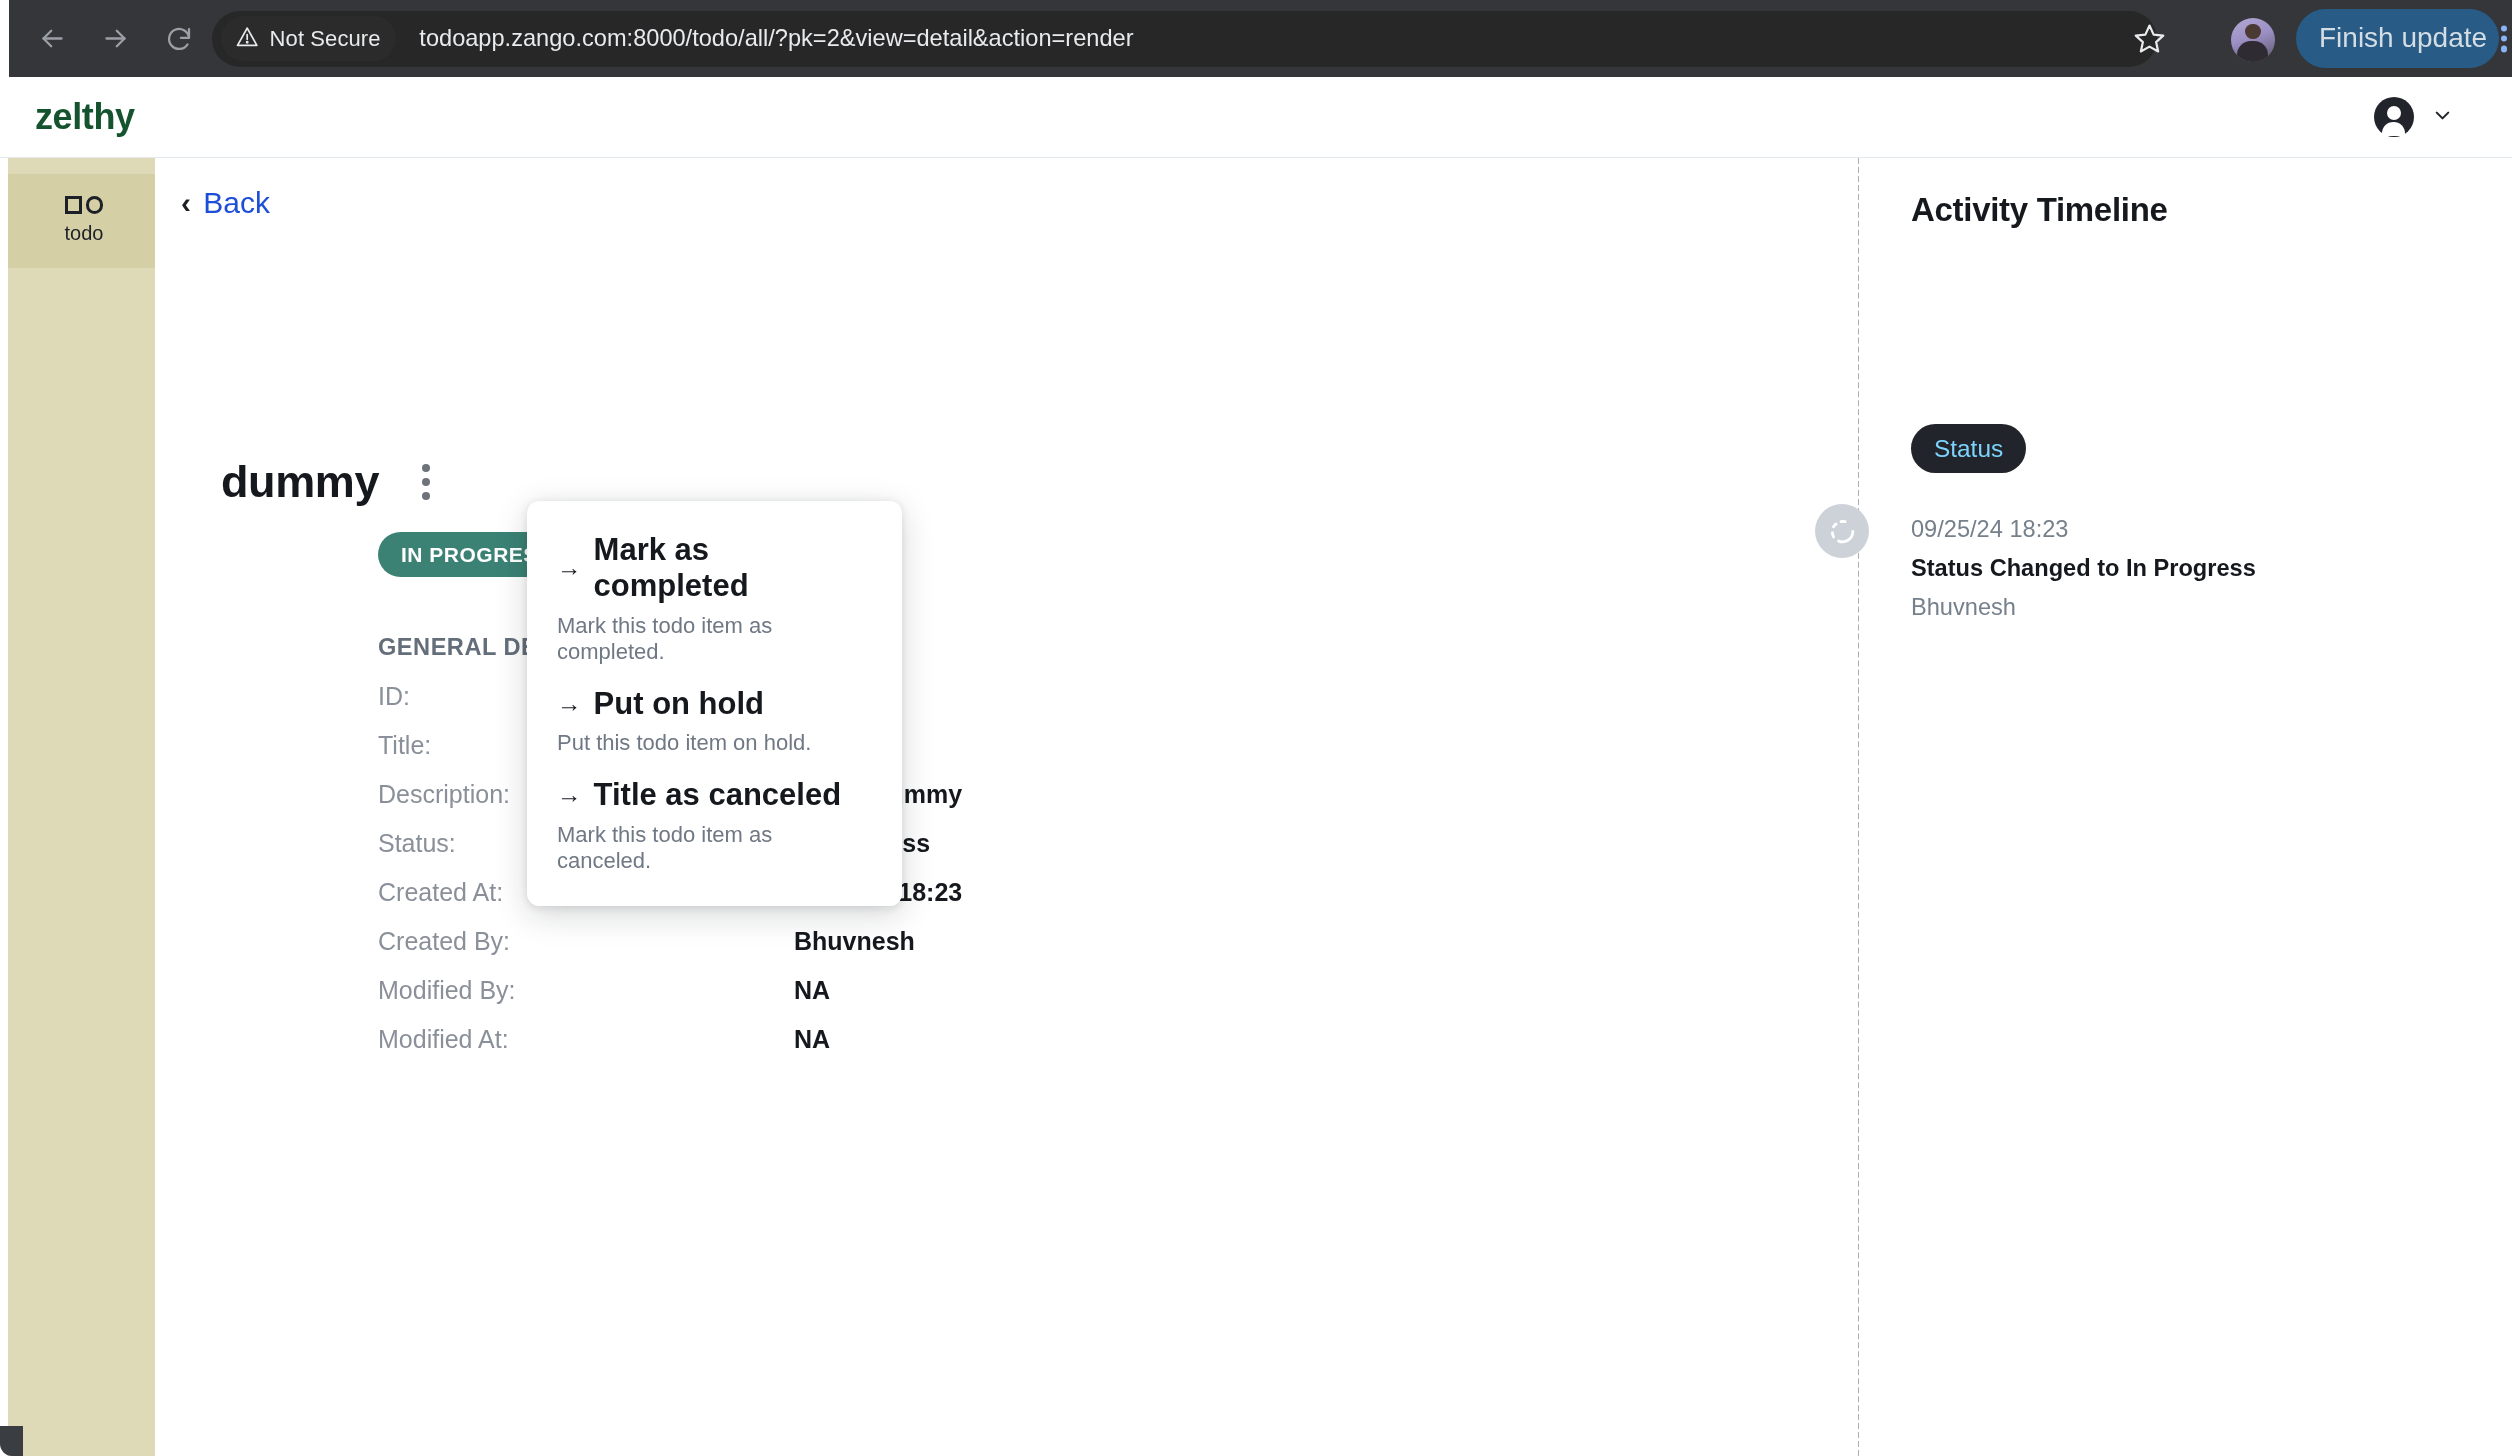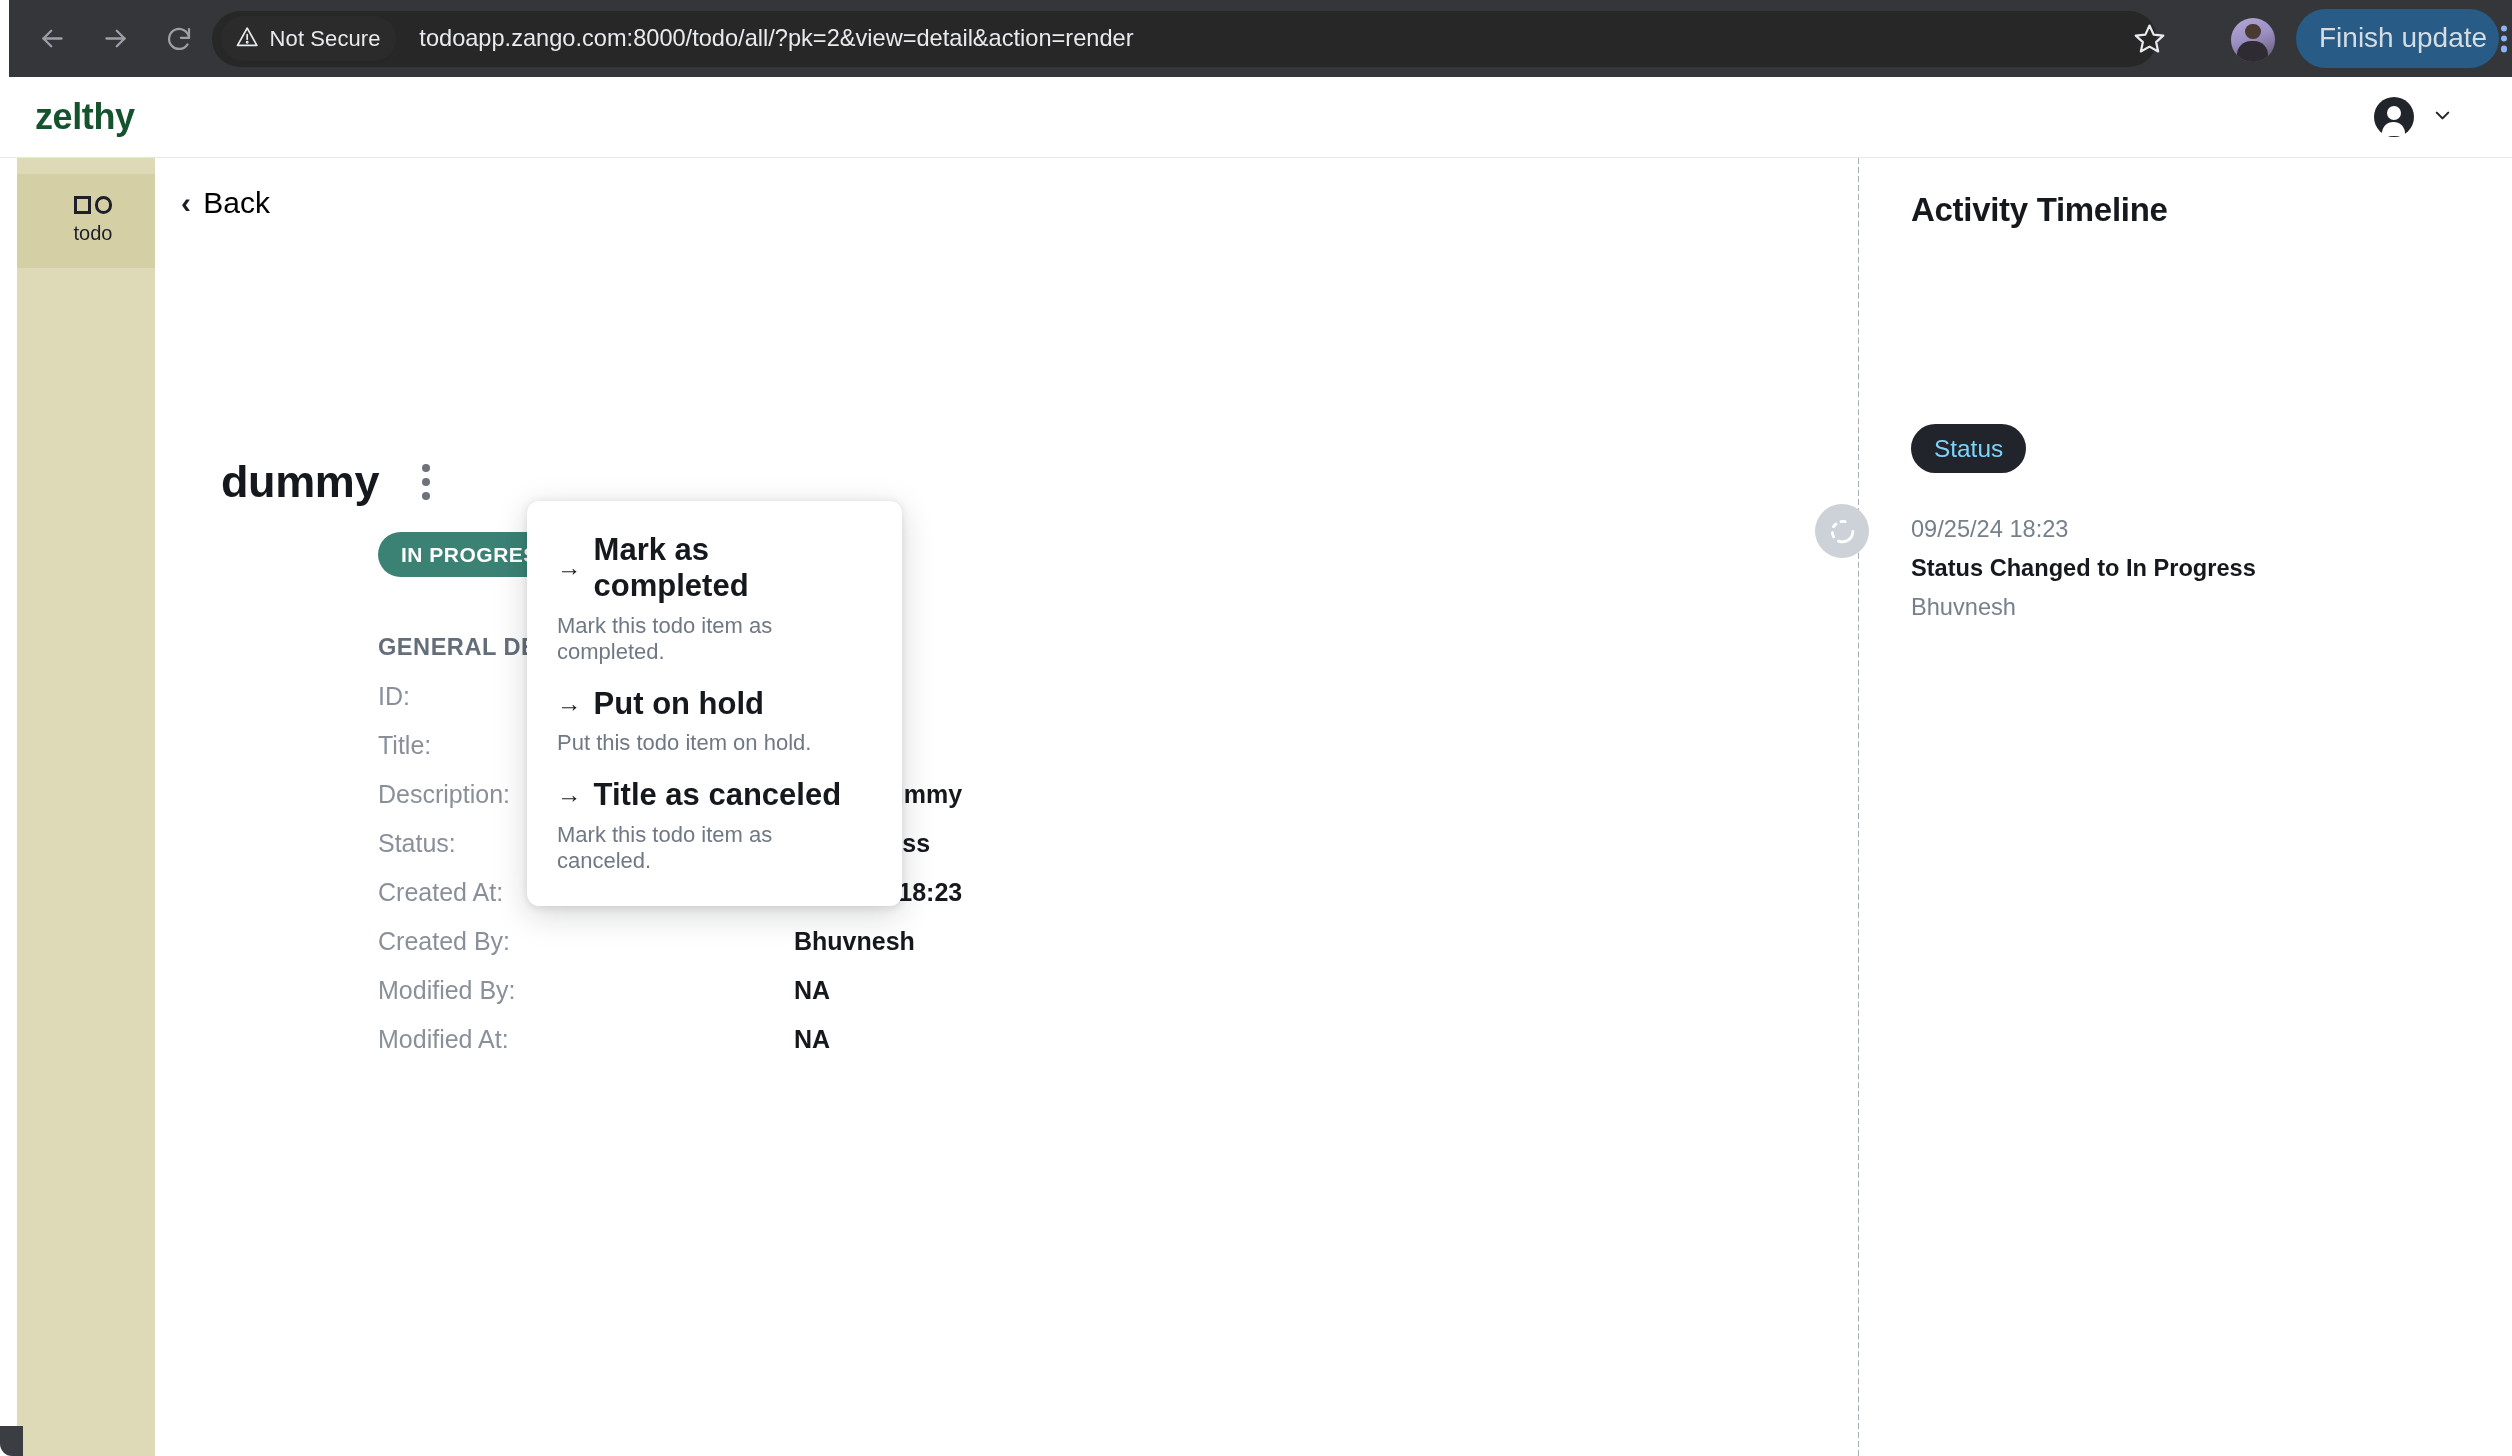--- a/index.html
+++ b/index.html
@@ -106,21 +106,21 @@
     position: absolute; left: 13px; top: 8.7px; width: 14px; height: 14px;
     border-radius: 50%; background: #fff;
   }
   .avatar-circle .av-body {
     position: absolute; left: 8.7px; top: 25px; width: 23px; height: 14px;
     border-radius: 11.3px 11.3px 2.6px 2.6px; background: #fff;
   }
 
   
   .sidebar {
-    position: absolute; left: 17px; top: 158px;
+    position: absolute; left: 8px; top: 158px;
     width: 154px; height: 1298px;
     background: #ded9b6;
     border-right: 1.7px solid #e6e6e6;
   }
   .sidebar-item {
     position: absolute; left: 0; top: 15.7px;
     width: 152px; height: 94px;
     background: #d5cfa6;
     display: flex; flex-direction: column;
     align-items: center; justify-content: center; gap: 8.7px;
@@ -134,21 +134,21 @@
   .main {
     position: absolute; left: 155px; top: 158px;
     width: 1702px; height: 1298px;
     background: #fff;
   }
   .back-row {
     position: absolute; left: 26px; top: 28px;
     display: flex; align-items: center; gap: 12.2px;
   }
   .back-chevron { font-size: 30px; color: #1d2127; line-height: 1; font-weight: 600; }
-  .back-label { font-size: 30px; color: #000000; }
+  .back-label { font-size: 30px; color: #1d4ed8; }
 
   .title-row {
     position: absolute; left: 66px; top: 297px;
     display: flex; align-items: center; gap: 31px;
   }
   .record-title { font-size: 45px; font-weight: bold; color: #15181d; letter-spacing: -0.4px; }
   .kebab-menu {
     display: flex; flex-direction: column; align-items: center; gap: 6.1px;
     padding: 8.7px 12.2px; cursor: pointer;
   }

